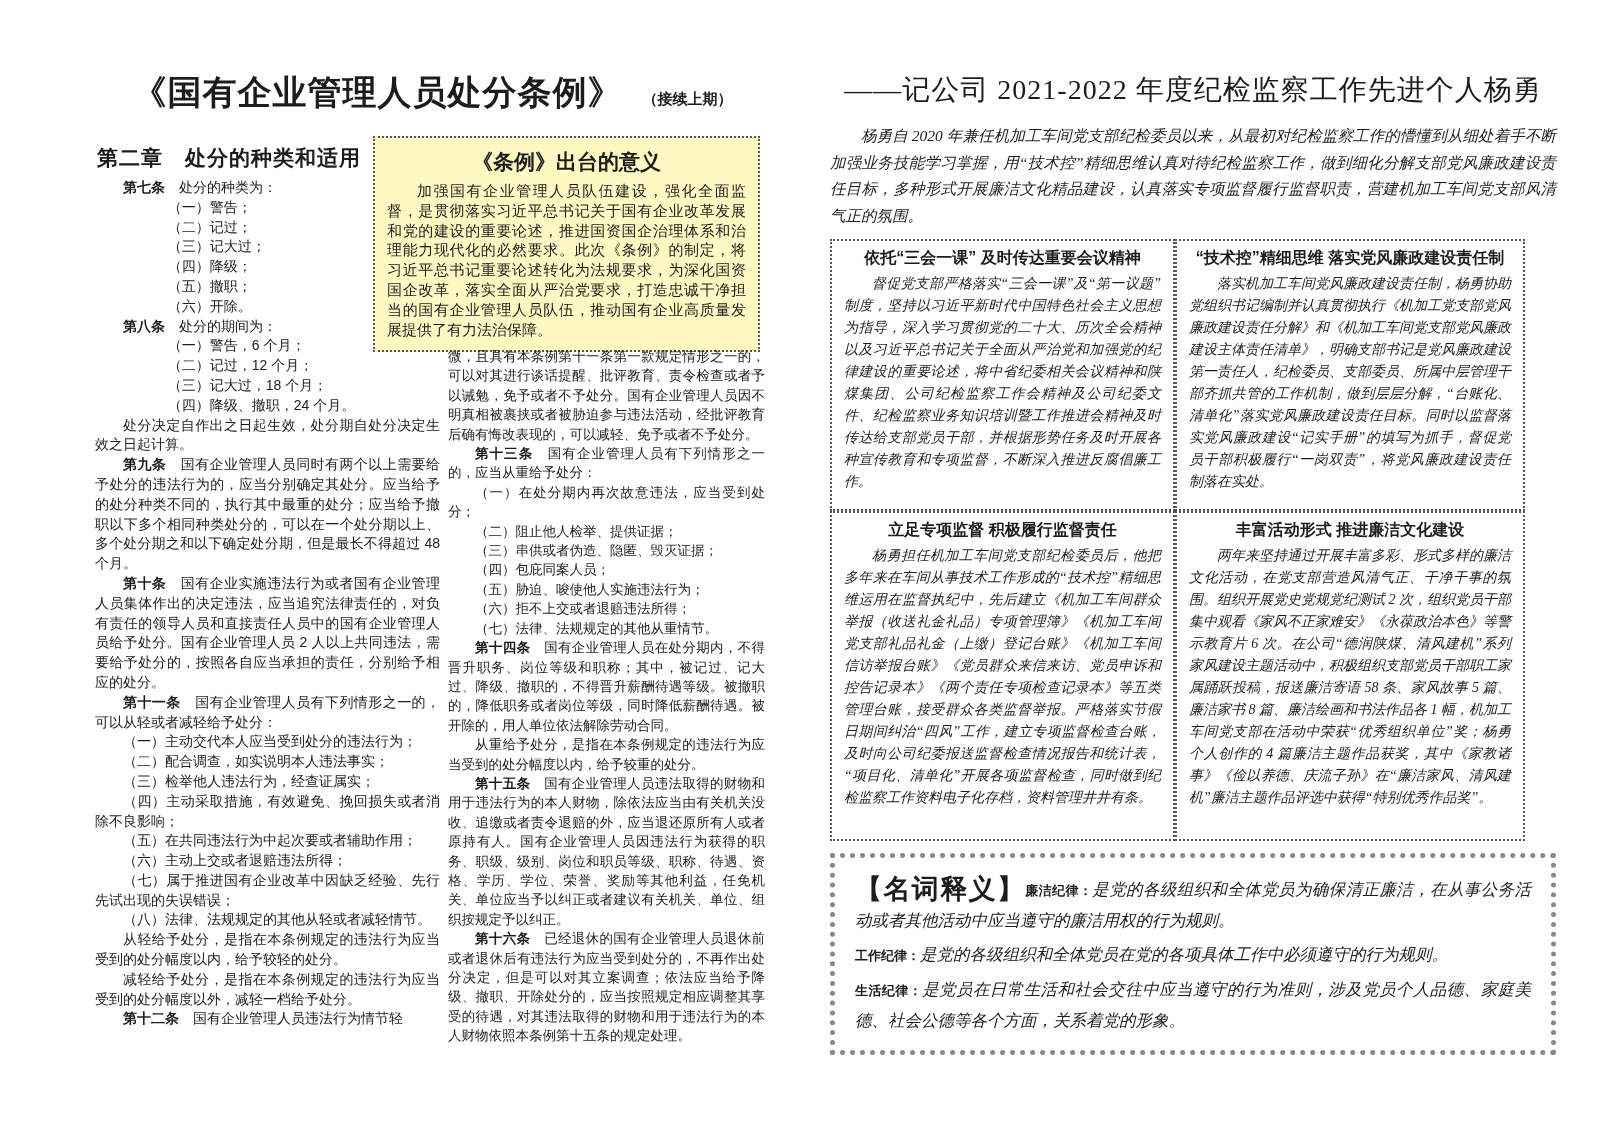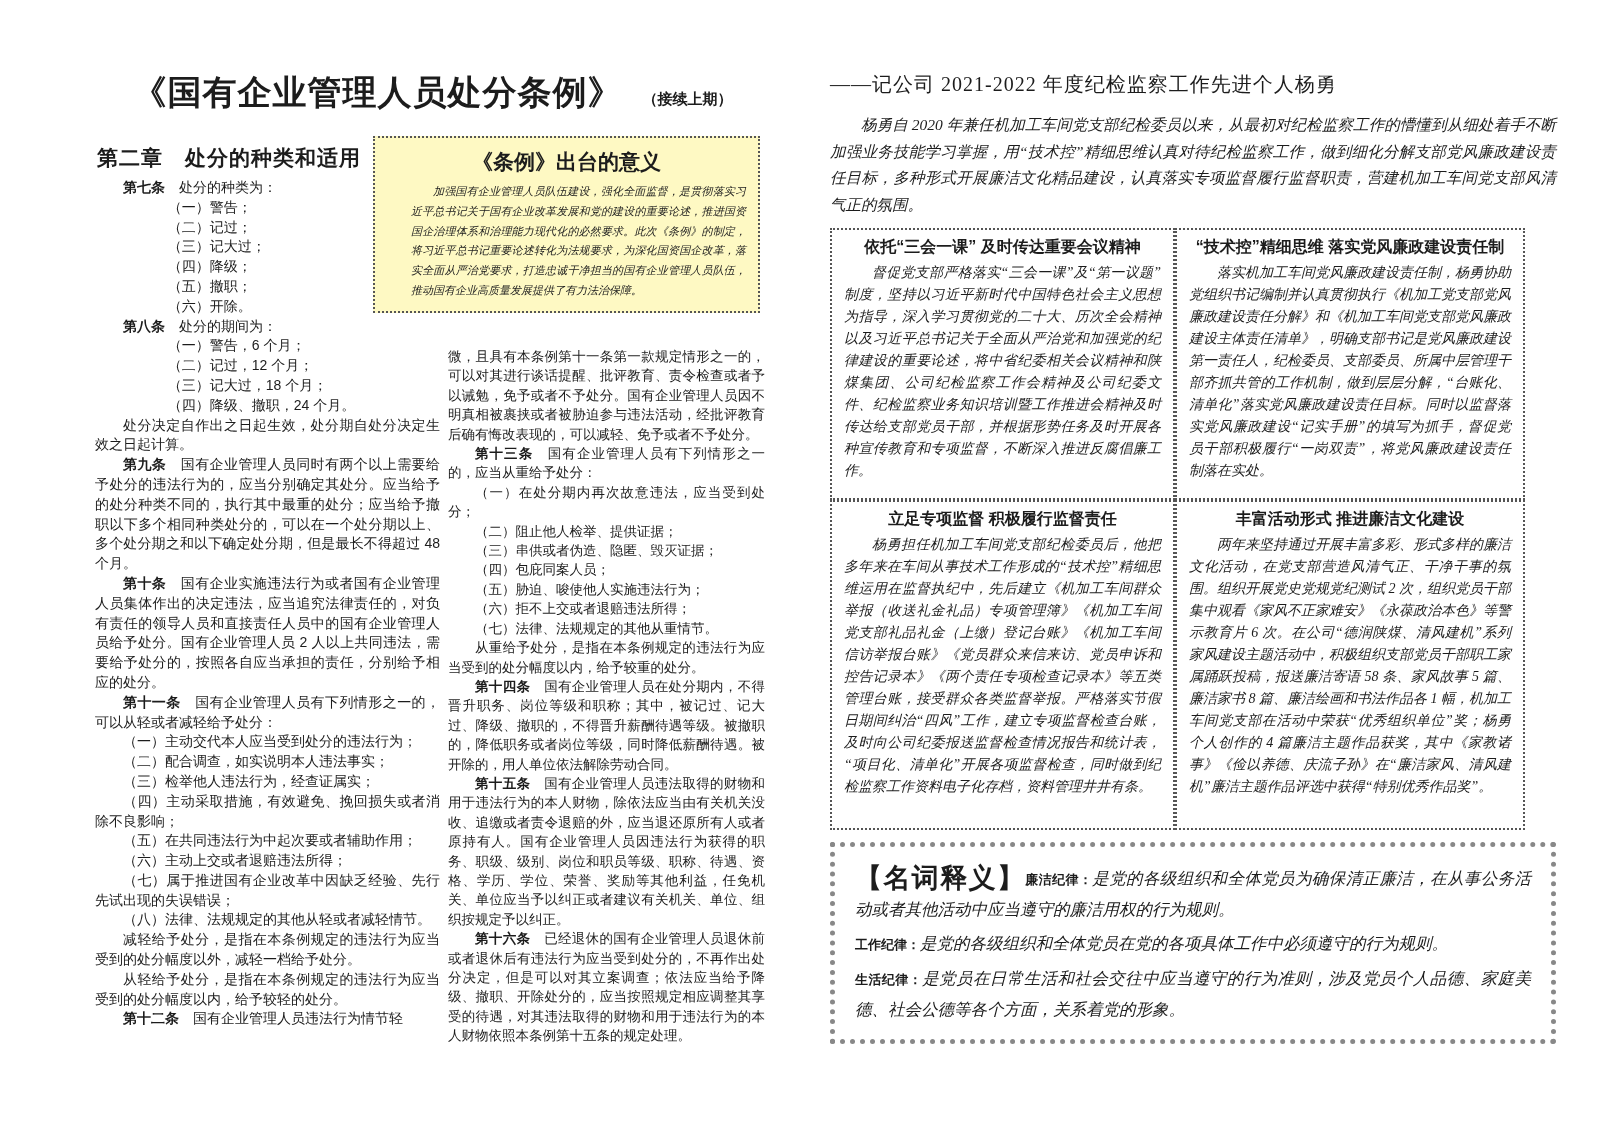--- a/index.html
+++ b/index.html
@@ -18,29 +18,29 @@
   .lp-col1,.lp-col2{font-size:14px;line-height:19.8px;text-align:justify;}
   .lp-col2{font-size:13.5px;line-height:19.4px;}
   .ln{margin:0;}
   .ln.p{text-indent:2em;}
   .ln.n{text-indent:0;}
   .ln.s{padding-left:5.2em;text-indent:0;}
   .lead{font-weight:bold;}
   .lp-box{position:absolute;left:278px;top:66px;width:387px;box-sizing:border-box;
           border:2px dotted #555;padding:8px 12px 10px;background:#fef9c3;}
   .lp-box-title{text-align:center;font-size:21px;font-weight:bold;margin:2px 0 6px;}
-  .lp-box-body{font-family:"Liberation Serif",serif;font-style:italic;
-               font-size:11px;line-height:19.8px;text-indent:2em;text-align:justify;margin-left:24px;}
+  .lp-box-body{font-family:"Liberation Serif",serif;
+               font-size:15px;line-height:19.8px;text-indent:2em;text-align:justify;}
 
   
   .page-right{position:absolute;left:830px;top:62px;width:726px;height:1018px;}
   .rp-title{text-align:center;font-family:"Liberation Serif",serif;
             font-weight:bold;font-style:italic;font-size:32px;letter-spacing:3px;}
-  .rp-subtitle{text-align:left;font-family:"Liberation Serif",serif;
-               font-size:20px;letter-spacing:1px;margin-top:9px;}
+  .rp-subtitle{text-align:center;font-family:"Liberation Serif",serif;
+               font-size:28px;letter-spacing:1px;margin-top:9px;}
   .rp-intro{margin-top:14px;font-family:"Liberation Serif",serif;font-style:italic;
             font-size:15.5px;line-height:26.5px;text-indent:2em;text-align:justify;}
   .rp-grid{display:grid;grid-template-columns:345px 350px;grid-template-rows:272px 330px;
            gap:0;margin-top:10px;}
   .rp-box{border:2px dotted #555;box-sizing:border-box;padding:7px 12px 6px;overflow:hidden;}
   .rp-box-title{text-align:center;font-weight:bold;font-size:16px;white-space:nowrap;
                 margin-bottom:4px;letter-spacing:0;}
   .rp-box-body{font-family:"Liberation Serif",serif;font-style:italic;
                font-size:14px;line-height:22px;text-indent:2em;text-align:justify;}
   .rp-glossary{margin-top:12px;border:5px dotted #888;box-sizing:border-box;
@@ -81,42 +81,42 @@
         <div class="ln p"><span class="lead">第十条</span>　国有企业实施违法行为或者国有企业管理人员集体作出的决定违法，应当追究法律责任的，对负有责任的领导人员和直接责任人员中的国有企业管理人员给予处分。国有企业管理人员 2 人以上共同违法，需要给予处分的，按照各自应当承担的责任，分别给予相应的处分。</div>
         <div class="ln p"><span class="lead">第十一条</span>　国有企业管理人员有下列情形之一的，可以从轻或者减轻给予处分：</div>
         <div class="ln p">（一）主动交代本人应当受到处分的违法行为；</div>
         <div class="ln p">（二）配合调查，如实说明本人违法事实；</div>
         <div class="ln p">（三）检举他人违法行为，经查证属实；</div>
         <div class="ln p">（四）主动采取措施，有效避免、挽回损失或者消除不良影响；</div>
         <div class="ln p">（五）在共同违法行为中起次要或者辅助作用；</div>
         <div class="ln p">（六）主动上交或者退赔违法所得；</div>
         <div class="ln p">（七）属于推进国有企业改革中因缺乏经验、先行先试出现的失误错误；</div>
         <div class="ln p">（八）法律、法规规定的其他从轻或者减轻情节。</div>
+        <div class="ln p">从轻给予处分，是指在本条例规定的违法行为应当受到的处分幅度以内，给予较轻的处分。</div>
         <div class="ln p">减轻给予处分，是指在本条例规定的违法行为应当受到的处分幅度以外，减轻一档给予处分。</div>
-        <div class="ln p">从轻给予处分，是指在本条例规定的违法行为应当受到的处分幅度以内，给予较轻的处分。</div>
         <div class="ln p"><span class="lead">第十二条</span>　国有企业管理人员违法行为情节轻</div>
       </div>
 
     <div class="lp-box">
       <div class="lp-box-title">《条例》出台的意义</div>
       <div class="lp-box-body">加强国有企业管理人员队伍建设，强化全面监督，是贯彻落实习近平总书记关于国有企业改革发展和党的建设的重要论述，推进国资国企治理体系和治理能力现代化的必然要求。此次《条例》的制定，将习近平总书记重要论述转化为法规要求，为深化国资国企改革，落实全面从严治党要求，打造忠诚干净担当的国有企业管理人员队伍，推动国有企业高质量发展提供了有力法治保障。</div>
     </div>
 
     <div class="lp-col2">
         <div class="ln n">微，且具有本条例第十一条第一款规定情形之一的，可以对其进行谈话提醒、批评教育、责令检查或者予以诫勉，免予或者不予处分。国有企业管理人员因不明真相被裹挟或者被胁迫参与违法活动，经批评教育后确有悔改表现的，可以减轻、免予或者不予处分。</div>
         <div class="ln p"><span class="lead">第十三条</span>　国有企业管理人员有下列情形之一的，应当从重给予处分：</div>
         <div class="ln p">（一）在处分期内再次故意违法，应当受到处分；</div>
         <div class="ln p">（二）阻止他人检举、提供证据；</div>
         <div class="ln p">（三）串供或者伪造、隐匿、毁灭证据；</div>
         <div class="ln p">（四）包庇同案人员；</div>
         <div class="ln p">（五）胁迫、唆使他人实施违法行为；</div>
         <div class="ln p">（六）拒不上交或者退赔违法所得；</div>
         <div class="ln p">（七）法律、法规规定的其他从重情节。</div>
+        <div class="ln p"><span class="lead">第十四条</span>　国有企业管理人员在处分期内，不得晋升职务、岗位等级和职称；其中，被记过、记大过、降级、撤职的，不得晋升薪酬待遇等级。被撤职的，降低职务或者岗位等级，同时降低薪酬待遇。被开除的，用人单位依法解除劳动合同。</div>
         <div class="ln p">从重给予处分，是指在本条例规定的违法行为应当受到的处分幅度以内，给予较重的处分。</div>
-        <div class="ln p"><span class="lead">第十四条</span>　国有企业管理人员在处分期内，不得晋升职务、岗位等级和职称；其中，被记过、记大过、降级、撤职的，不得晋升薪酬待遇等级。被撤职的，降低职务或者岗位等级，同时降低薪酬待遇。被开除的，用人单位依法解除劳动合同。</div>
         <div class="ln p"><span class="lead">第十五条</span>　国有企业管理人员违法取得的财物和用于违法行为的本人财物，除依法应当由有关机关没收、追缴或者责令退赔的外，应当退还原所有人或者原持有人。国有企业管理人员因违法行为获得的职务、职级、级别、岗位和职员等级、职称、待遇、资格、学历、学位、荣誉、奖励等其他利益，任免机关、单位应当予以纠正或者建议有关机关、单位、组织按规定予以纠正。</div>
         <div class="ln p"><span class="lead">第十六条</span>　已经退休的国有企业管理人员退休前或者退休后有违法行为应当受到处分的，不再作出处分决定，但是可以对其立案调查；依法应当给予降级、撤职、开除处分的，应当按照规定相应调整其享受的待遇，对其违法取得的财物和用于违法行为的本人财物依照本条例第十五条的规定处理。</div>
       </div>
   </div>
 
   <div class="page-right">
     <div class="rp-subtitle">——记公司 2021-2022 年度纪检监察工作先进个人杨勇</div>
     <div class="rp-intro">杨勇自 2020 年兼任机加工车间党支部纪检委员以来，从最初对纪检监察工作的懵懂到从细处着手不断加强业务技能学习掌握，用“技术控”精细思维认真对待纪检监察工作，做到细化分解支部党风廉政建设责任目标，多种形式开展廉洁文化精品建设，认真落实专项监督履行监督职责，营建机加工车间党支部风清气正的氛围。</div>
 
     <div class="rp-grid">

